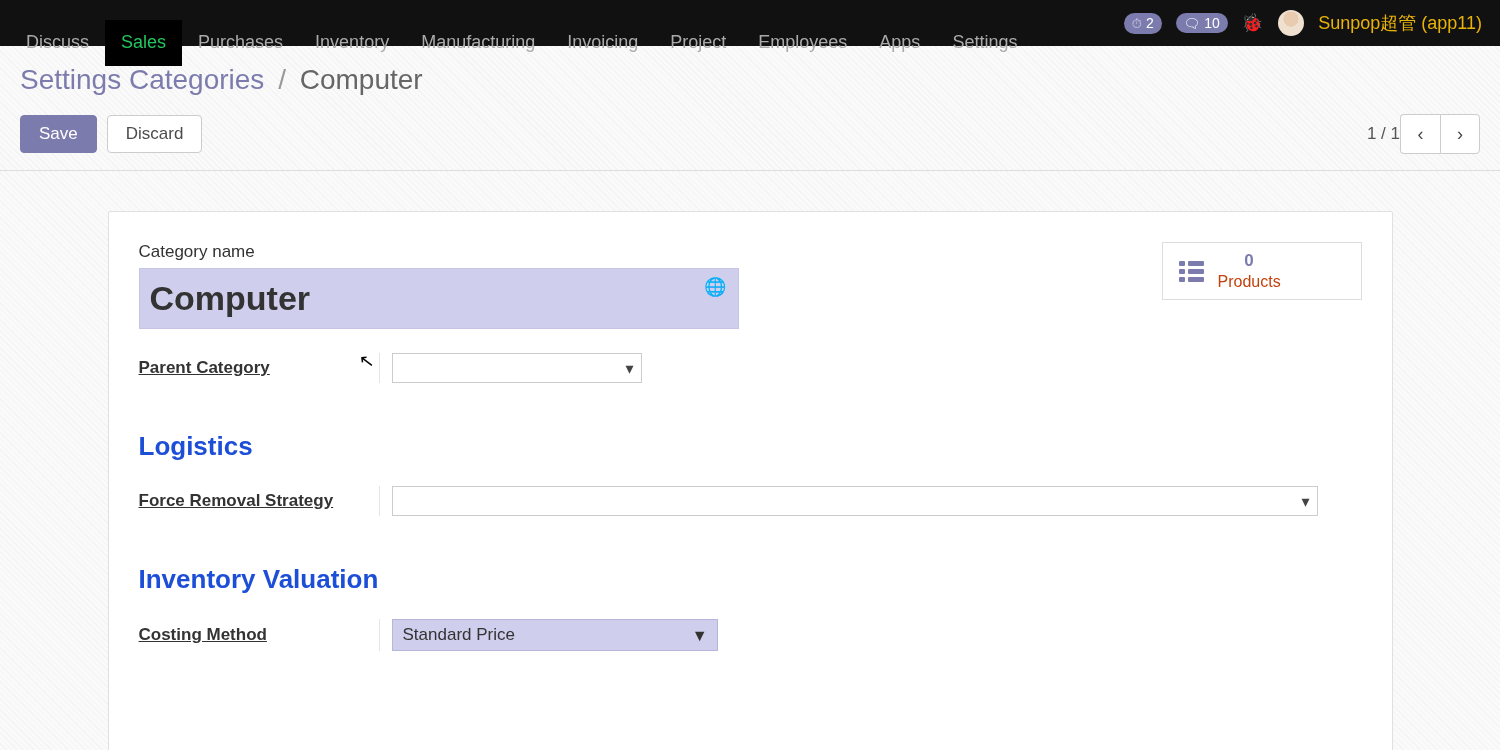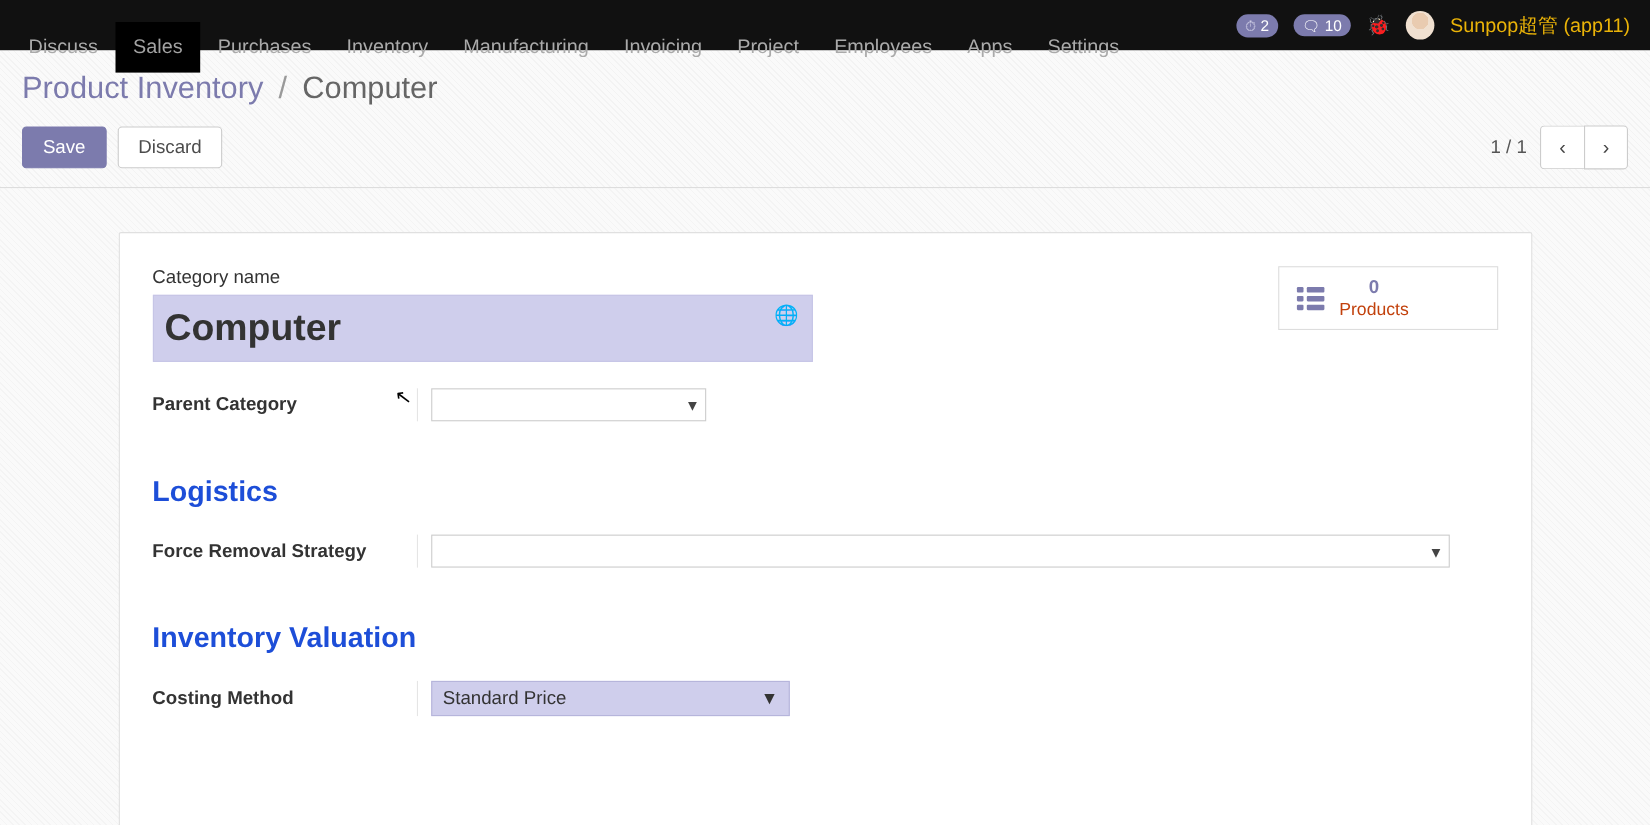--- a/index.html
+++ b/index.html
@@ -27,21 +27,21 @@
   padding: 0 16px;
   height: 46px;
   display: flex;
   align-items: center;
   cursor: pointer;
   color: #aaa;
   margin-top: 39px;
 }
 .topnav .nav-item.active {
   background: #000;
-  color: #a3a3a3;
+  color: #22c55e;
   font-weight: 500;
 }
 .topnav .spacer { flex: 1; }
 .topnav .right { display: flex; align-items: center; gap: 14px; padding-right: 8px; }
 .badge-pill {
   background: #7C7BAD;
   color: #fff;
   border-radius: 12px;
   padding: 2px 8px;
   font-size: 14px;
@@ -86,21 +86,21 @@
   padding: 8px 18px;
   border-radius: 4px;
   cursor: pointer;
 }
 .btn-primary {
   background: #7C7BAD;
   border-color: #7C7BAD;
   color: #fff;
 }
 .btn-group { display: flex; gap: 10px; }
-.pager-area { display: flex; align-items: center; gap: 12px; }
+.pager-area { display: flex; align-items: center; gap: 0; }
 .pager-text { font-size: 17px; color: #555; }
 .pager-btns { display: flex; }
 .pager-btn {
   border: 1px solid #ccc;
   background: #fff;
   width: 40px; height: 40px;
   display: flex; align-items: center; justify-content: center;
   font-size: 18px;
   color: #444;
   cursor: pointer;
@@ -181,20 +181,21 @@
 .form-row {
   display: flex;
   align-items: center;
   margin-top: 24px;
 }
 .form-row .row-label {
   width: 240px;
   font-size: 17px;
   font-weight: bold;
   color: #333;
+  text-decoration: underline;
 }
 .input-cell {
   border-left: 1px solid #e5e5e5;
   padding-left: 12px;
   flex: 0 0 auto;
 }
 .m2o {
   position: relative;
   display: inline-block;
 }
@@ -276,21 +277,21 @@
       <span>10</span>
     </span>
     <span class="bug-icon">🐞</span>
     <span class="avatar"></span>
     <span class="username">Sunpop超管 (app11)</span>
   </div>
 </div>
 
 <div class="controlbar">
   <div class="breadcrumb">
-    <a style="color:#7C7BAD;text-decoration:none;cursor:pointer;">Product Inventory</a>
+    <a style="color:#7C7BAD;text-decoration:none;cursor:pointer;">Settings Categories</a>
     <span class="sep">/</span>
     <span class="current">Computer</span>
   </div>
   <div class="actions-row">
     <div class="btn-group">
       <button class="btn btn-primary">Save</button>
       <button class="btn">Discard</button>
     </div>
     <div class="pager-area">
       <span class="pager-text">1 / 1</span>

